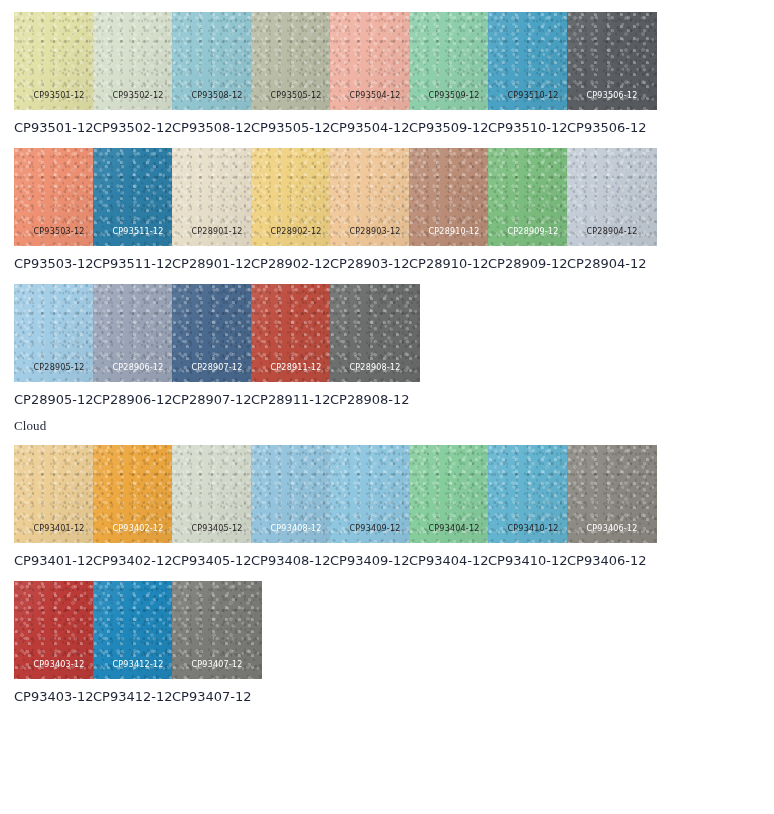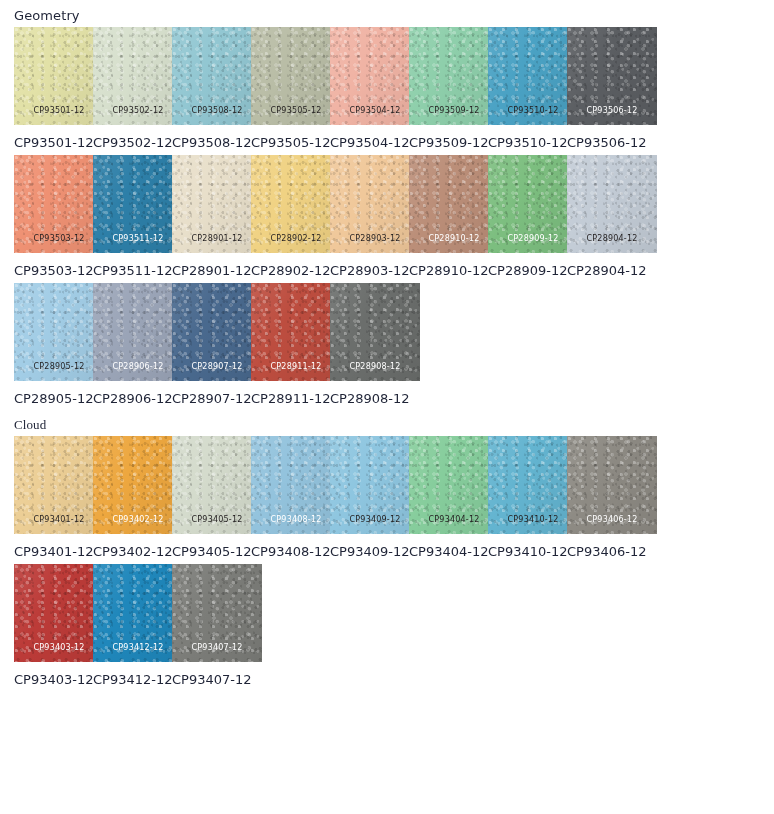--- a/index.html
+++ b/index.html
@@ -39,21 +39,21 @@
   .grid {
     display: flex;
     flex-wrap: wrap;
     padding-left: 14px;
     margin: 0;
     gap: 0;
   }
   .cell {
     width: 76px;
     margin-right: 3px;
-    margin-top: 4px;
+    margin-top: 12px;
     margin-bottom: 0;
   }
   .swatch {
     position: relative;
     width: 90px;
     height: 98px;
     overflow: hidden;
     background-repeat: repeat;
   }
   
@@ -105,21 +105,20 @@
     padding-top: 10px;
     white-space: nowrap;
   }
 </style>
 </head>
 <body>
 
 <div class="page">
 
 <div class="section section-1">
-      <div class="section-title">Geometry</div>
       <div class="grid">
         <div class="cell">
           <div class="swatch" style="background-color: rgb(226, 225, 167);">
             <div class="swatch-code dark">CP93501-12</div>
           </div>
           <div class="caption">CP93501-12</div>
         </div>
         <div class="cell">
           <div class="swatch" style="background-color: rgb(215, 224, 205);">
             <div class="swatch-code dark">CP93502-12</div>

